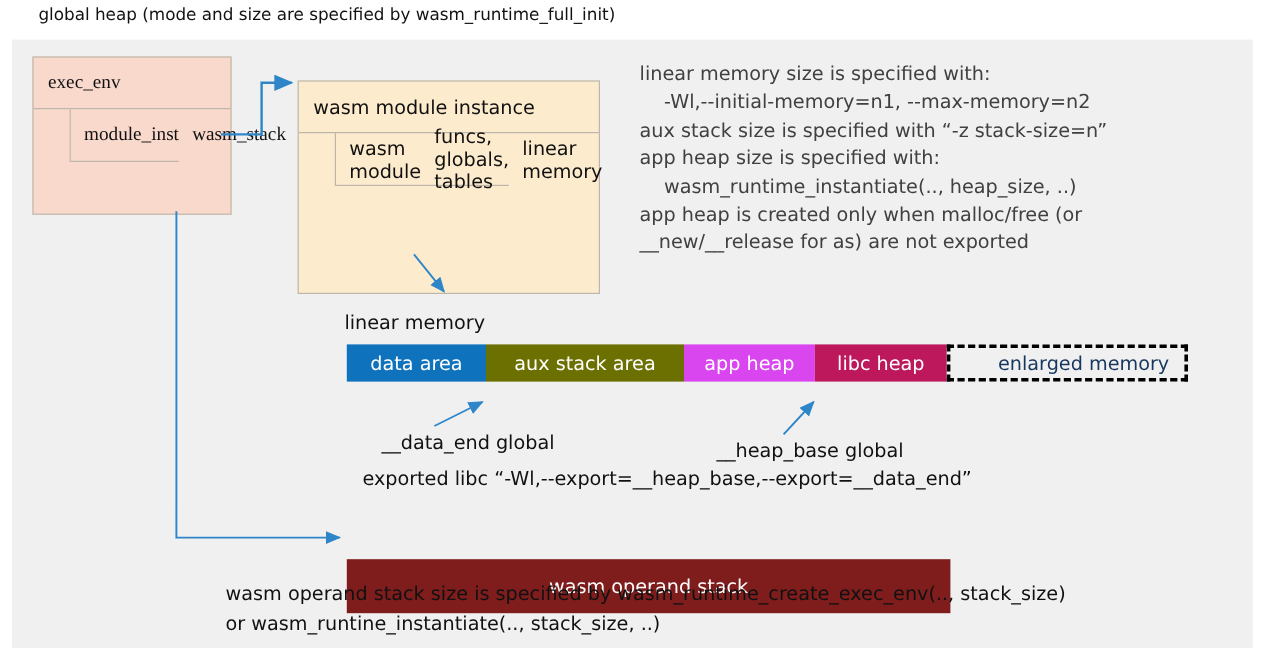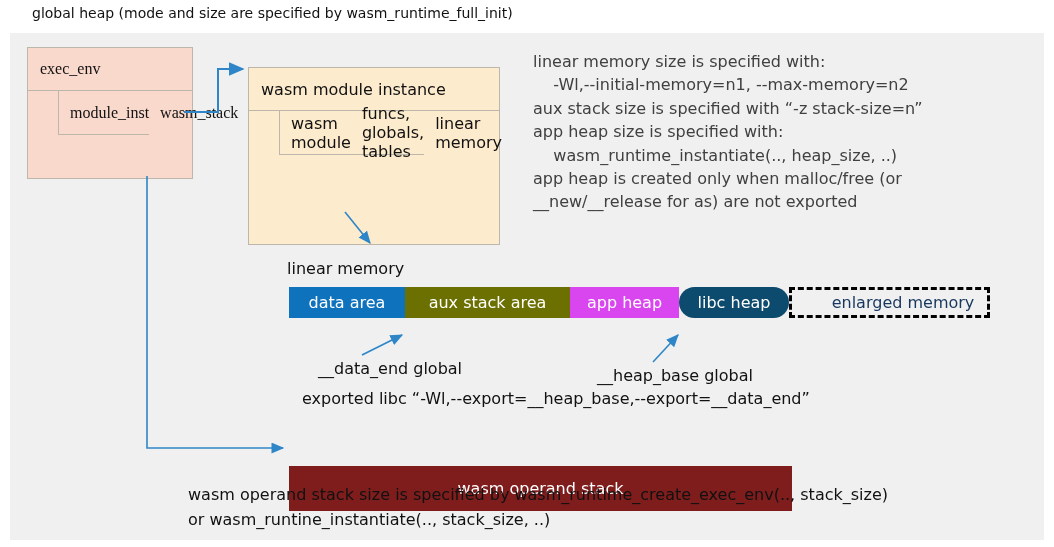--- a/index.html
+++ b/index.html
@@ -205,21 +205,21 @@
 app heap size is specified with:
     wasm_runtime_instantiate(.., heap_size, ..)
 app heap is created only when malloc/free (or
 __new/__release for as) are not exported</div>
 
   <div id="lm-label">linear memory</div>
   <div id="membar">
       <div class="seg" style="width: 116px; background: rgb(15, 114, 189); color: rgb(255, 255, 255);">data area</div>
       <div class="seg" style="width: 165px; background: rgb(107, 112, 0); color: rgb(255, 255, 255);">aux stack area</div>
       <div class="seg" style="width: 109px; background: #d946ef; color: rgb(255, 255, 255);">app heap</div>
-      <div class="seg" style="width: 110px; background: #0c4a6e; color: rgb(255, 255, 255); border-radius: 18px;">libc heap</div>
+      <div class="seg" style="width: 110px; background: #be185d; color: rgb(255, 255, 255);">libc heap</div>
       <div class="seg dashed" style="width: 201px; color: rgb(23, 55, 94);">enlarged memory</div>
     </div>
 
   <div class="note" id="note-data-end">__data_end global</div>
   <div class="note" id="note-heap-base">__heap_base global</div>
   <div class="note" id="note-exported">exported libc “-Wl,--export=__heap_base,--export=__data_end”</div>
 
   <div id="opstack" style="background: #7f1d1d; margin-top: 40px;">wasm operand stack</div>
 
   <div id="note-bottom">wasm operand stack size is specified by wasm_runtime_create_exec_env(.., stack_size)

